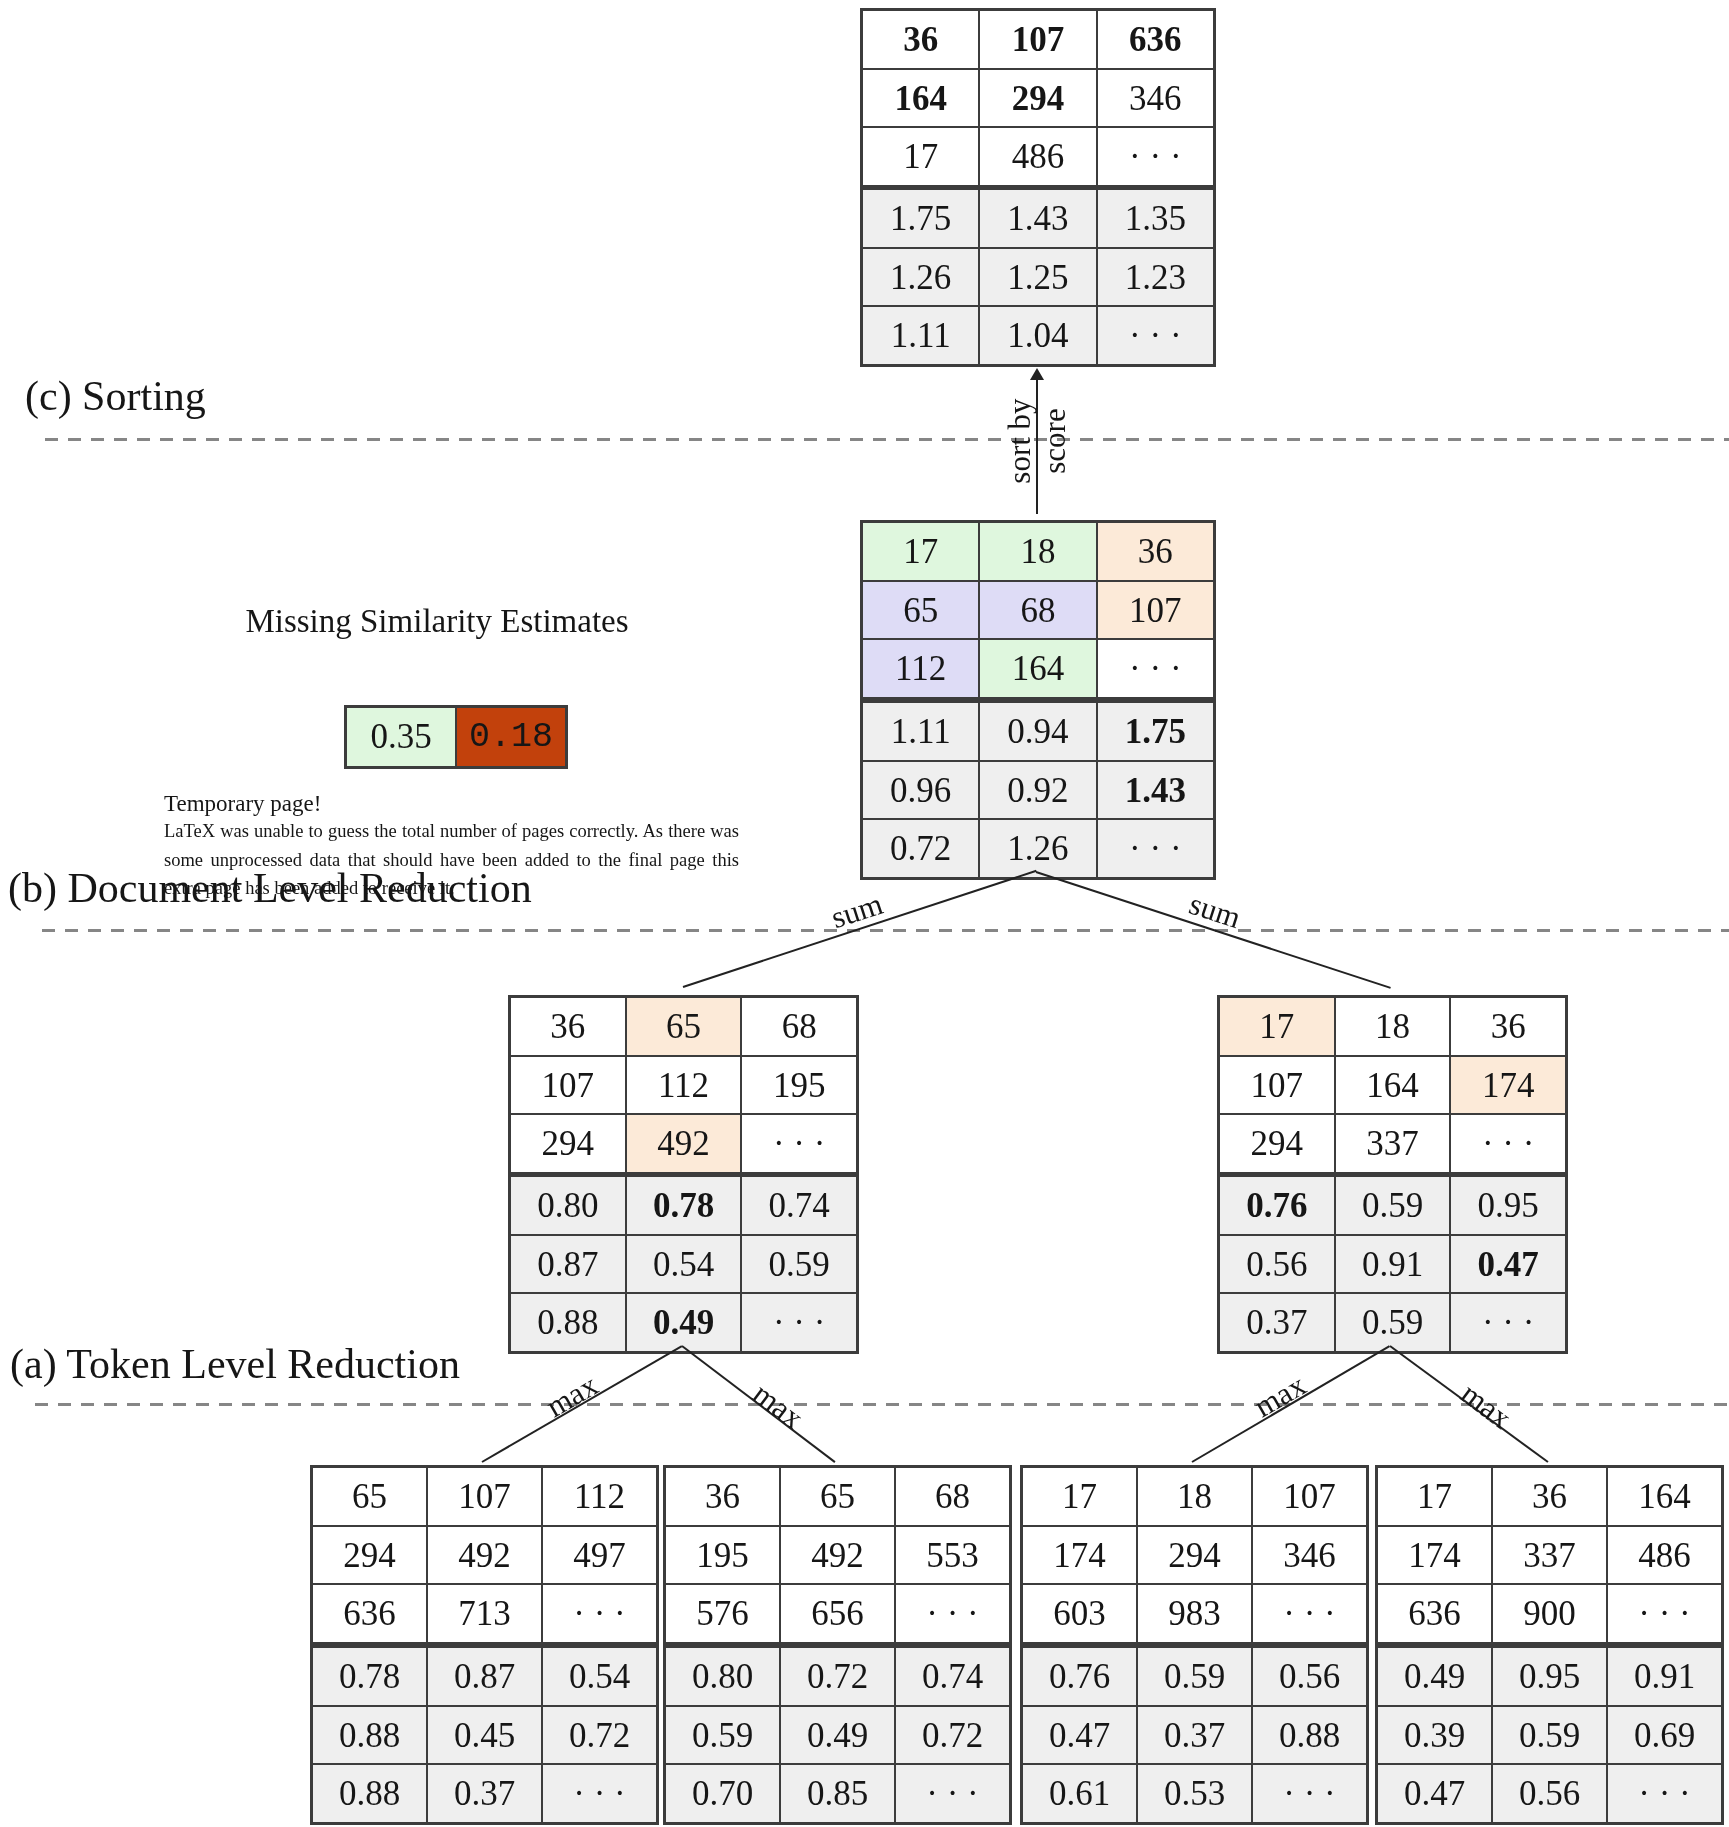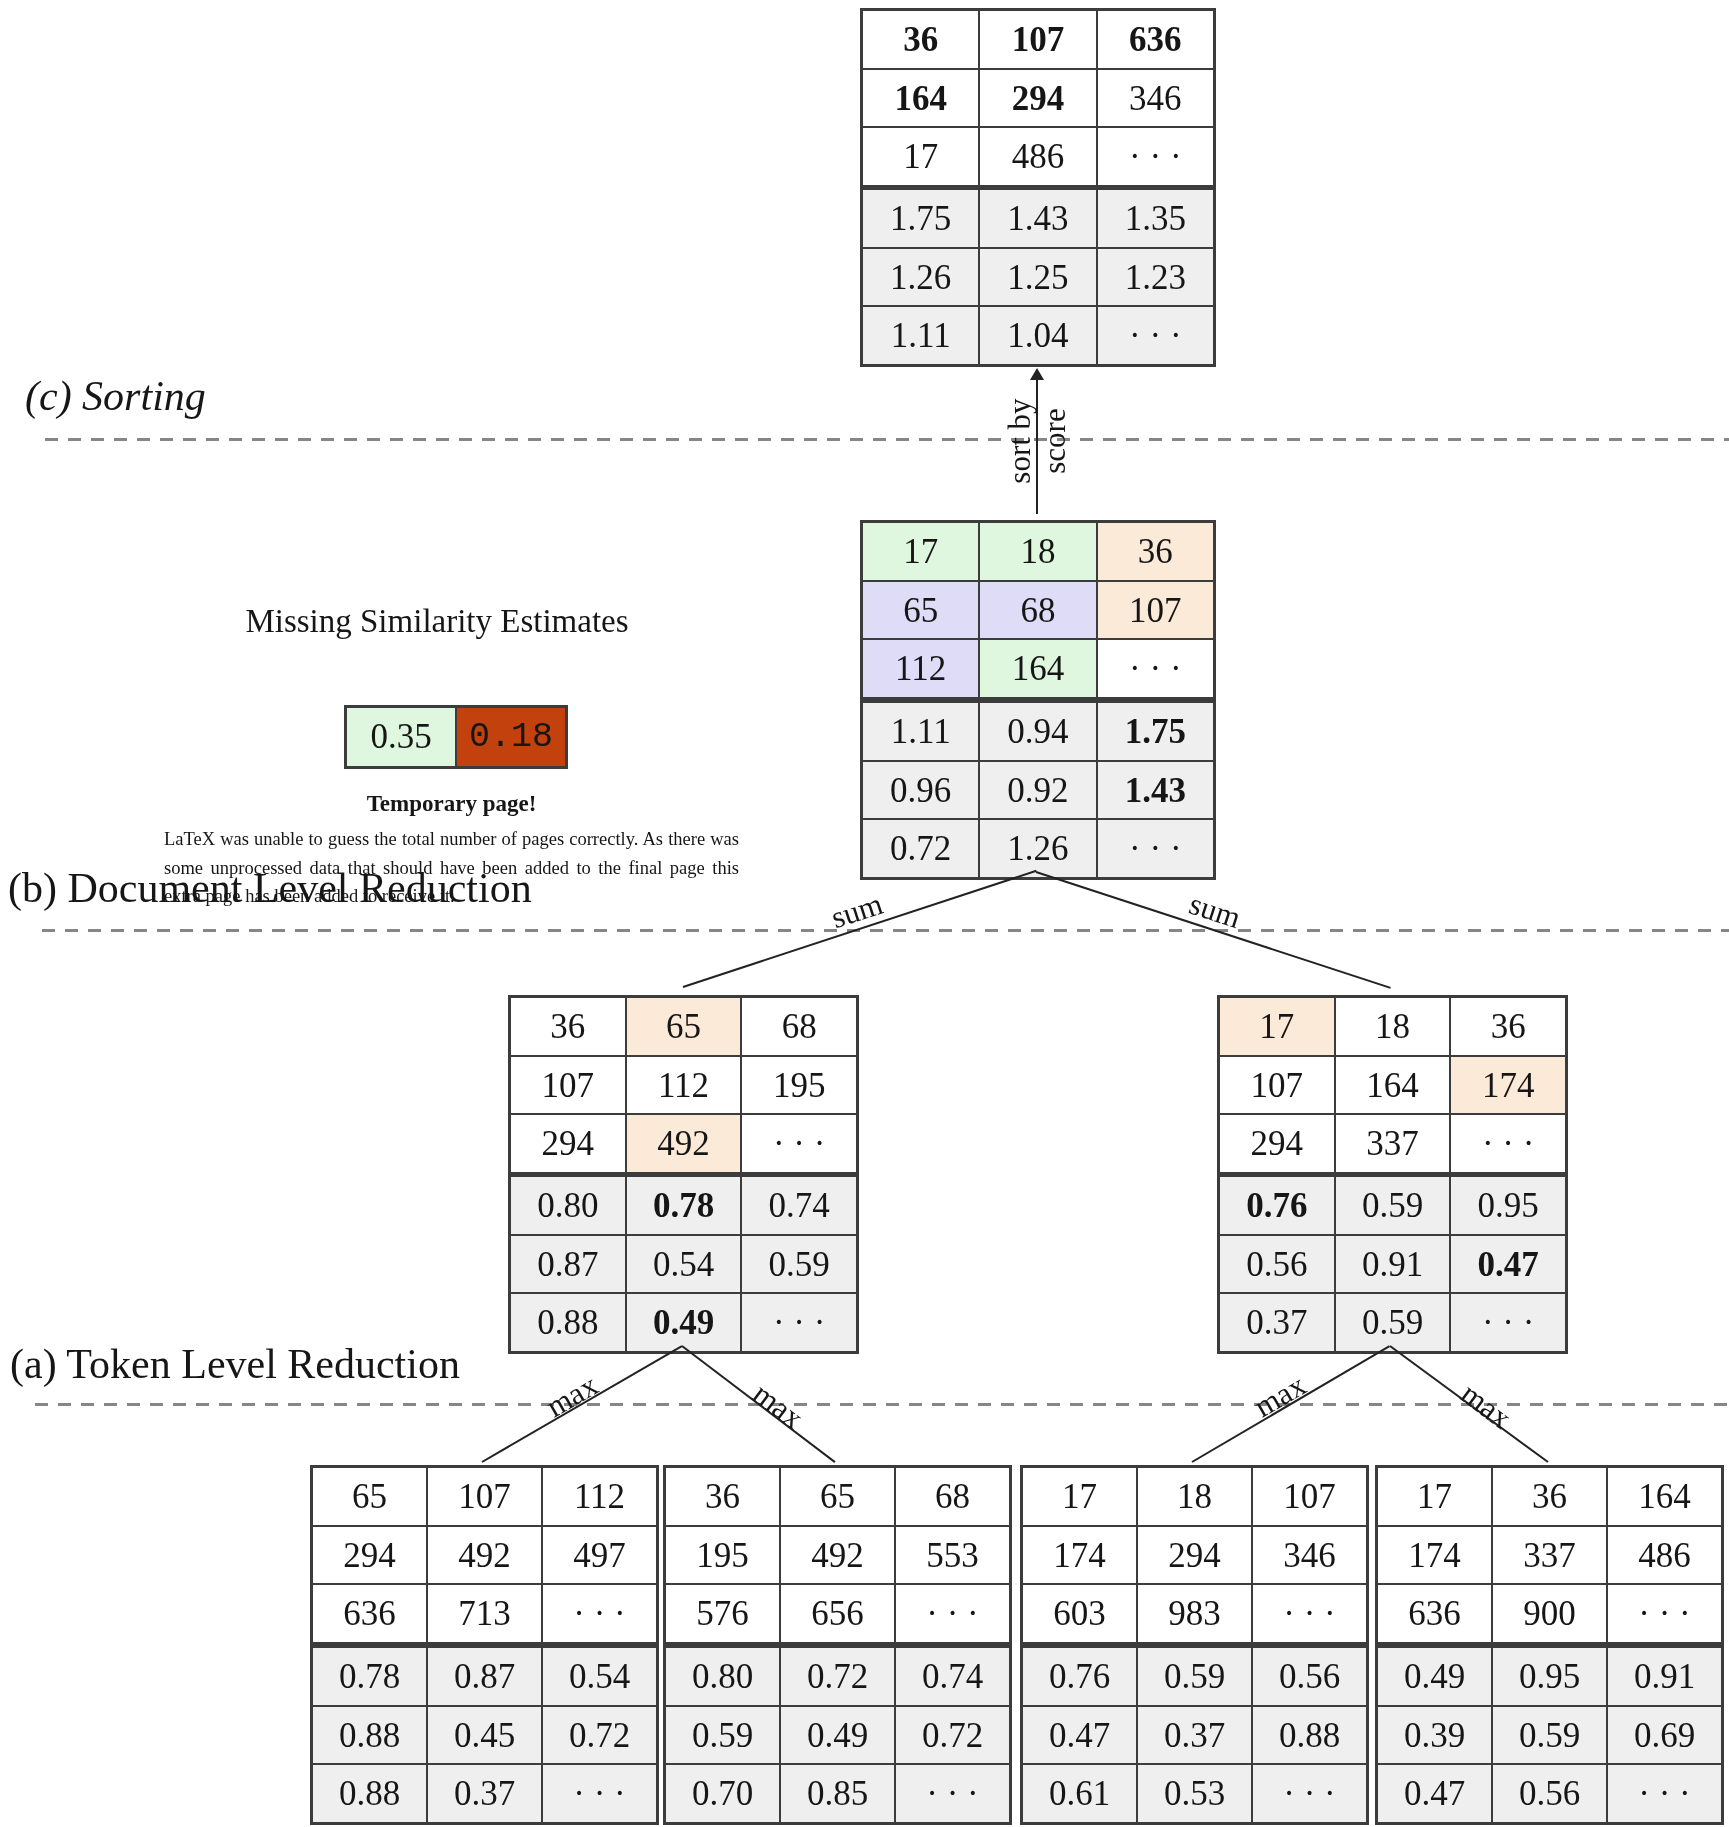--- a/index.html
+++ b/index.html
@@ -19,21 +19,21 @@
   #t-c-ids{left:860px; top:8px;}         #t-c-scores{left:860px; top:187px;}
   #t-b-merged-ids{left:860px; top:520px;} #t-b-merged-scores{left:860px; top:700px;}
   #t-b-left-ids{left:508px; top:995px;}   #t-b-left-scores{left:508px; top:1174px;}
   #t-b-right-ids{left:1217px; top:995px;} #t-b-right-scores{left:1217px; top:1174px;}
   #t-a1-ids{left:310px; top:1465px;}  #t-a1-scores{left:310px; top:1645px;}
   #t-a2-ids{left:663px; top:1465px;}  #t-a2-scores{left:663px; top:1645px;}
   #t-a3-ids{left:1020px; top:1465px;} #t-a3-scores{left:1020px; top:1645px;}
   #t-a4-ids{left:1375px; top:1465px;} #t-a4-scores{left:1375px; top:1645px;}
   
   .sec-label{position:absolute; font-size:42px; white-space:nowrap; z-index:4;}
-  #lbl-c{left:25px; top:372px;font-style:italic;}
+  #lbl-c{left:25px; top:372px;}
   #lbl-b{left:8px; top:864px;}
   #lbl-a{left:10px; top:1340px;}
   
   .dash{position:absolute; height:3px; z-index:1;
         background:repeating-linear-gradient(90deg,#868686 0 13px,transparent 13px 23px);}
   #dash-c{left:45px; top:438px; width:1684px;}
   #dash-b{left:42px; top:929px; width:1687px;}
   #dash-a{left:35px; top:1403px; width:1694px;}
   
   .cline{position:absolute; height:2px; background:#222; transform-origin:0 50%; z-index:2;}
@@ -56,21 +56,21 @@
      border-left:7px solid transparent; border-right:7px solid transparent; border-bottom:12px solid #222;}
   #sort-text{position:absolute; left:957px; top:406px; width:160px; height:70px;
      transform:rotate(-90deg); display:flex; flex-direction:column; justify-content:center;
      text-align:center; font-size:31px; line-height:35px; z-index:3; white-space:nowrap;}
   
   #legend-title{position:absolute; left:137px; top:603px; width:600px; text-align:center; font-size:33px; z-index:2;}
   #legend{position:absolute; left:344px; top:705px; display:flex; border:2px solid var(--bc); z-index:2;}
   .legend-cell{width:108px; height:58px; border:1px solid var(--bc); display:flex; align-items:center; justify-content:center; font-size:35px;}
   
   #notice{position:absolute; left:164px; top:791px; width:575px; z-index:2;}
-  #notice-title{text-align:center; font-weight:700; font-size:23px; margin-bottom:8px;}
+  #notice-title{font-weight:400; font-size:23px; margin-bottom:0;}
   .notice-p{font-size:18.5px; line-height:28.5px; text-align:justify; margin:0;}
   .notice-p.indent{text-indent:32px;}
 </style>
 </head>
 <body>
 
 <div id="canvas">
 
   <div class="dash" id="dash-c"></div>
   <div class="dash" id="dash-b"></div>

